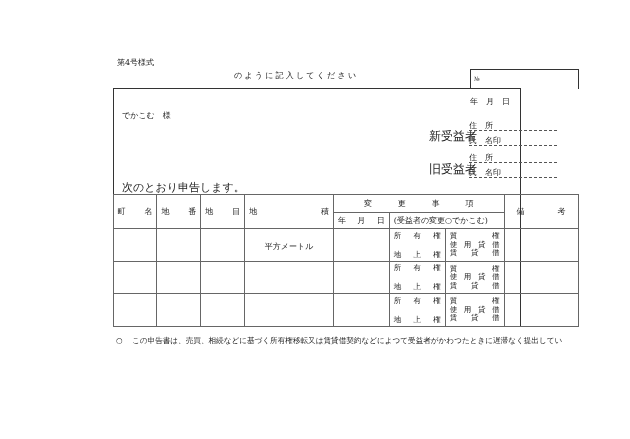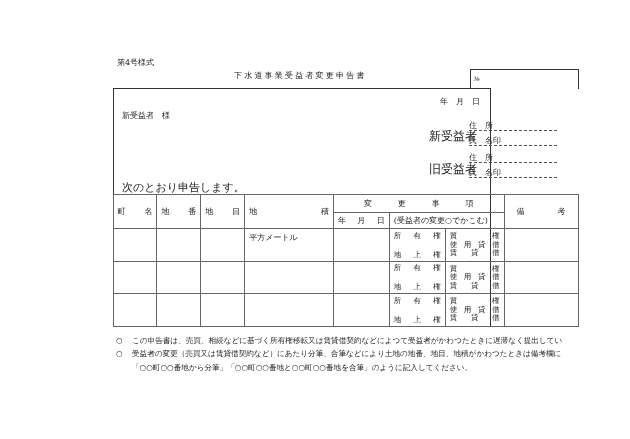--- a/index.html
+++ b/index.html
@@ -2,21 +2,21 @@
 <html><head>
 <meta charset="utf-8">
 <style>
   * { box-sizing: border-box; margin: 0; padding: 0; }
   html, body { width: 630px; height: 439px; background: #ffffff; overflow: hidden; }
   body { position: relative; font-family: "DejaVu Serif", "Liberation Serif", serif; color: #222; font-size: 8px; }
   .abs { position: absolute; }
   .form-code { left: 117px; top: 57px; font-size: 8px; }
   .title { left: 234px; top: 70px; font-size: 8px; letter-spacing: 2.2px; }
   .no-box { left: 470px; top: 69px; width: 109px; height: 20px; border: 1.2px solid #333; border-bottom: none; padding: 5px 0 0 3px; font-size: 6px; }
-  .frame { left: 113px; top: 88px; width: 378px; height: 239px; border: 1.5px solid #333; }
+  .frame { left: 113px; top: 88px; width: 408px; height: 239px; border: 1.5px solid #333; }
   .date { right: 10px; top: 7px; font-size: 8px; word-spacing: 14px; }
   .addressee { left: 8px; top: 21px; font-size: 8px; }
   .party-label { font-size: 12px; }
   .field { font-size: 8px; width: 88px; border-bottom: 1px dashed #555; height: 11px; display: flex; justify-content: flex-start; }
   .declare { left: 8px; top: 91px; font-size: 11px; }
   table.grid { position: absolute; left: -1.5px; top: 105px; width: 466px; border-collapse: collapse; font-size: 8px; }
   table.grid td { border: 1px solid #666; padding: 0 4px; vertical-align: middle; }
   table.grid tr.h1 td { height: 18px; }
   table.grid tr.h2 td { height: 16px; }
   table.grid tr.row td { height: 32.5px; }
@@ -24,26 +24,26 @@
   .rights { display: flex; flex-direction: column; justify-content: space-between; height: 28px; font-size: 7.5px; line-height: 9px; }
   .rights3 { display: flex; flex-direction: column; font-size: 7.5px; line-height: 8.5px; }
   .notes { left: 116px; top: 334px; width: 480px; font-size: 7.6px; line-height: 13.3px; }
   .note-cont { padding-left: 16px; }
   .circle { display: inline-block; width: 16px; }
 </style>
 </head>
 <body>
 
 <div class="abs form-code">第4号様式</div>
-<div class="abs title">下水道事業受益者変更申告書</div>
+<div class="abs title">のように記入してください</div>
 <div class="abs no-box"><span>№</span></div>
 
 <div class="abs frame">
   <div class="abs date">年　月　日</div>
-  <div class="abs addressee">新受益者　様</div>
+  <div class="abs addressee">でかこむ　様</div>
 
   <div class="abs party-label" style="left:315px;top:39px;">新受益者</div>
   <div class="abs field" style="left:355px;top:31px;">
     <span>住　所</span>
   </div>
   <div class="abs field" style="left:355px;top:46px;">
     <span>氏　名</span>
     <span>印</span>
   </div>
 
@@ -118,21 +118,21 @@
               <span>日</span>
             </div>
           </td>
       <td colspan="2">(受益者の変更○でかこむ)</td>
     </tr>
 
     <tr class="row">
       <td></td>
       <td></td>
       <td></td>
-      <td style="vertical-align:top;text-align:left;padding-top:3px;"><span>平方メートル</span></td>
+      <td style="vertical-align:top;text-align:center;padding-top:12px;"><span>平方メートル</span></td>
       <td></td>
       <td>
             <div class="rights">
         <div class="spread">
                 <span>所</span>
                 <span>有</span>
                 <span>権</span>
               </div>
         <div class="spread">
                 <span>地</span>
@@ -243,15 +243,13 @@
       </div>
           </td>
       <td></td>
     </tr>
   </tbody>
     </table>
 </div>
 
 <div class="abs notes">
   <div><span class="circle">○</span><span>この申告書は、売買、相続などに基づく所有権移転又は賃貸借契約などによつて受益者がかわつたときに遅滞なく提出してい</span></div>
-  <div><span class="circle">○</span><span>受益者の変更（売買又は賃貸借契約など）にあたり分筆、合筆などにより土地の地番、地目、地積がかわつたときは備考欄に</span></div>
-  <div class="note-cont">「○○町○○番地から分筆」「○○町○○番地と○○町○○番地を合筆」のように記入してください。</div>
 </div>
 
 </body></html>

